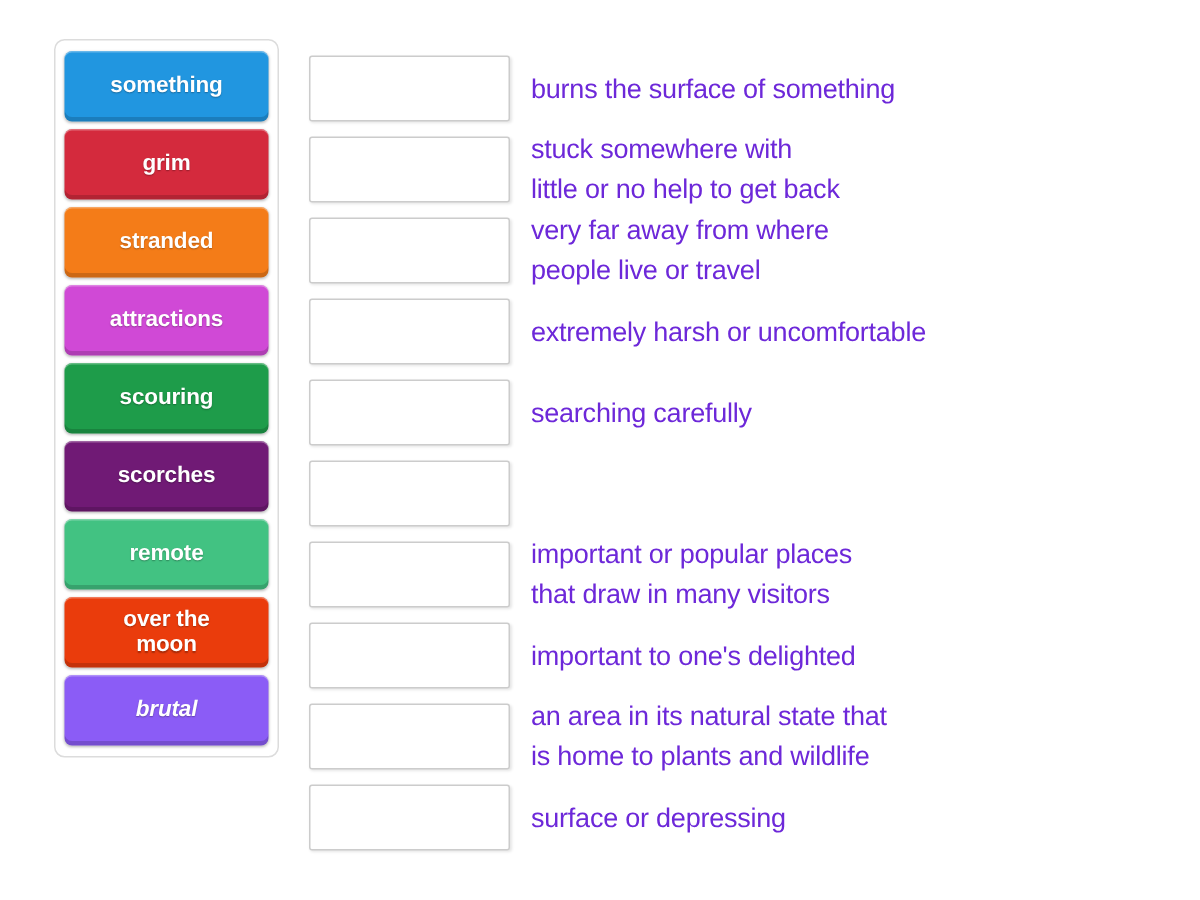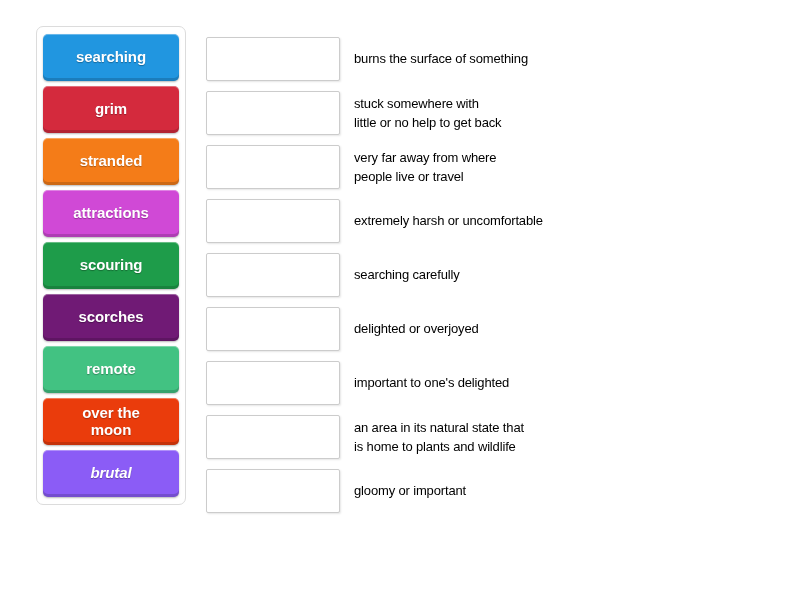--- a/index.html
+++ b/index.html
@@ -79,35 +79,35 @@
     min-width: 134px;
     height: 44px;
     background: #ffffff;
     border: 1px solid #cccccc;
     border-radius: 2px;
     box-shadow: 1px 1px 2px rgba(0,0,0,0.10);
   }
 
   .definition {
     margin-left: 14px;
-    font-size: 13px;
-    color: #000000;
+    font-size: 18px;
+    color: #6d28d9;
     line-height: 1.48;
     white-space: pre-line;
     letter-spacing: -0.15px;
   }
 </style>
 </head>
 <body>
 
 <div class="board">
 
   <div class="tiles-panel">
       <div class="tile" style="background: rgb(33, 150, 224);">
-        <span class="tile-label" style="white-space: pre-line;">searching</span>
+        <span class="tile-label" style="white-space: pre-line;">something</span>
       </div>
       <div class="tile" style="background: rgb(212, 42, 61);">
         <span class="tile-label" style="white-space: pre-line; text-align: right;">grim</span>
       </div>
       <div class="tile" style="background: rgb(244, 124, 24);">
         <span class="tile-label" style="white-space: pre-line;">stranded</span>
       </div>
       <div class="tile" style="background: rgb(208, 73, 214);">
         <span class="tile-label" style="white-space: pre-line;">attractions</span>
       </div>
@@ -147,30 +147,34 @@
       <div class="row">
         <div class="dropbox"></div>
         <div class="definition">extremely harsh or uncomfortable</div>
       </div>
       <div class="row">
         <div class="dropbox"></div>
         <div class="definition">searching carefully</div>
       </div>
       <div class="row">
         <div class="dropbox"></div>
-        <div class="definition">delighted or overjoyed</div>
+      </div>
+      <div class="row">
+        <div class="dropbox"></div>
+        <div class="definition">important or popular places
+that draw in many visitors</div>
       </div>
       <div class="row">
         <div class="dropbox"></div>
         <div class="definition">important to one's delighted</div>
       </div>
       <div class="row">
         <div class="dropbox"></div>
         <div class="definition">an area in its natural state that
 is home to plants and wildlife</div>
       </div>
       <div class="row">
         <div class="dropbox"></div>
-        <div class="definition">gloomy or important</div>
+        <div class="definition">surface or depressing</div>
       </div>
     </div>
 
 </div>
 
 </body></html>

